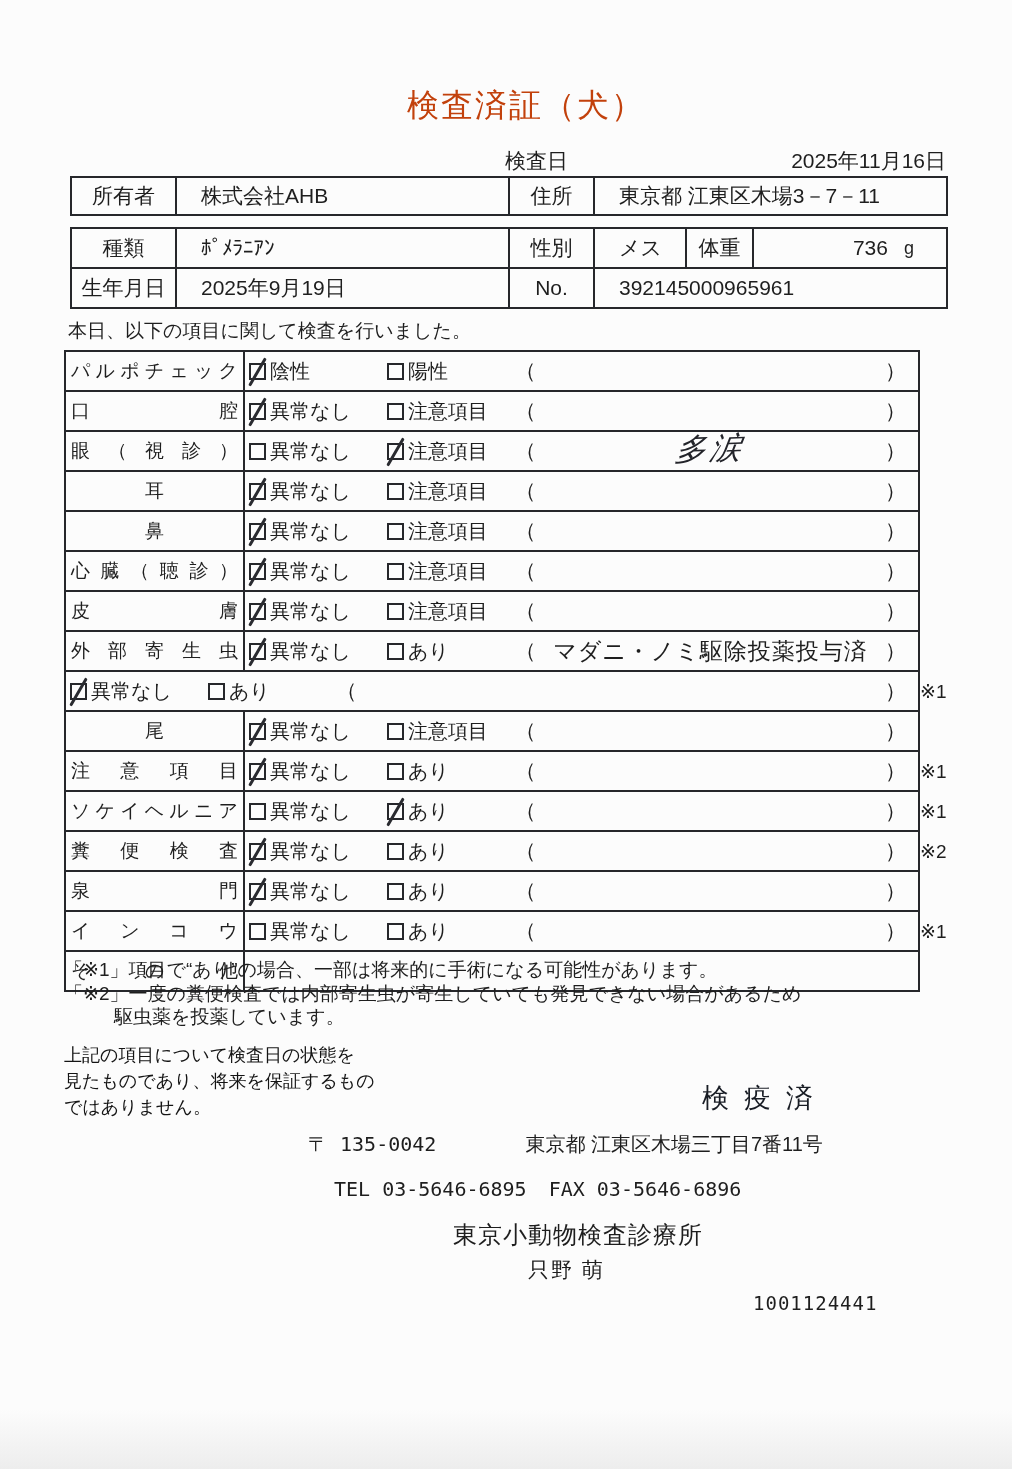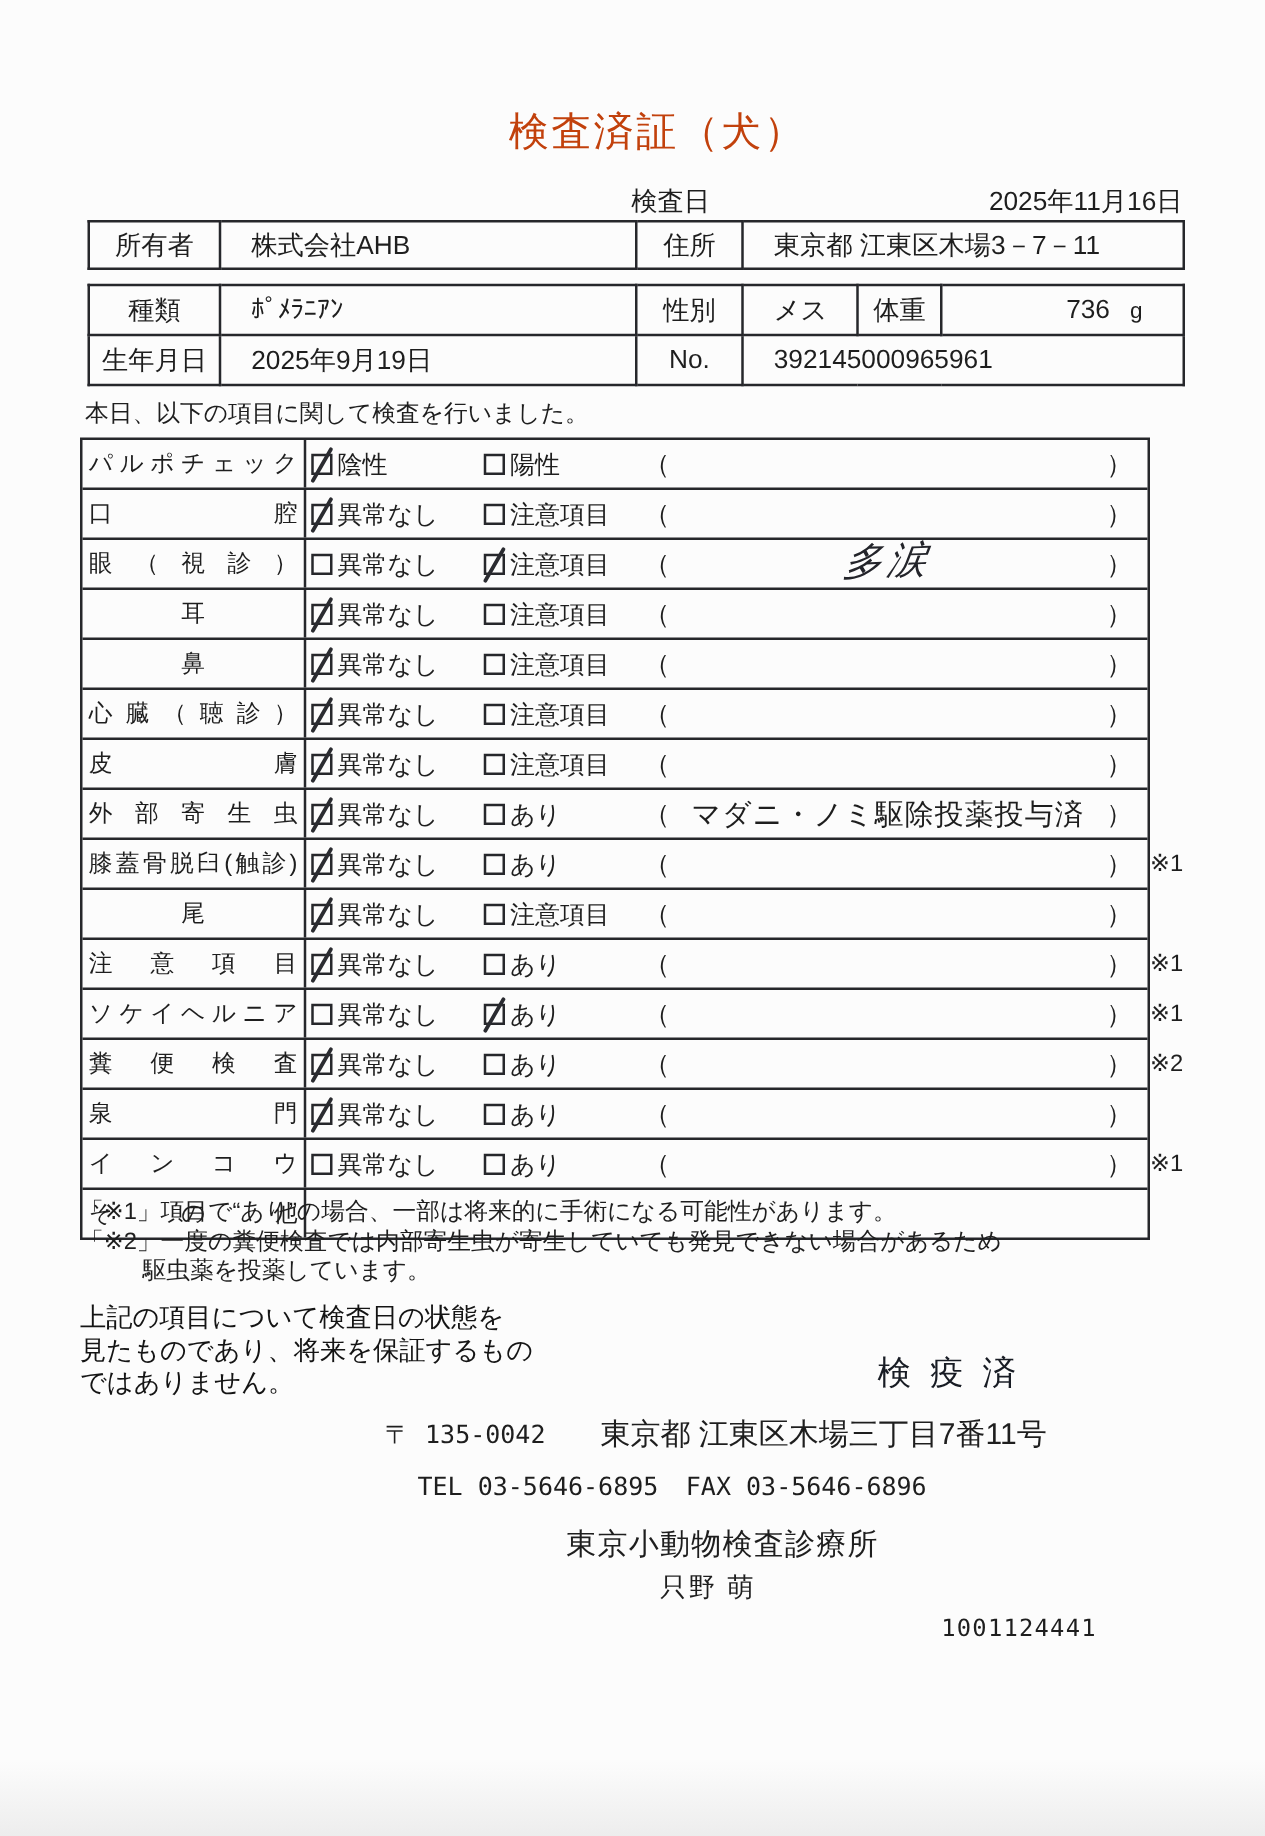--- a/index.html
+++ b/index.html
@@ -71,26 +71,26 @@
   .note.handwritten{
     font-size:31px; font-style:italic; letter-spacing:4px;
     transform:skewX(-10deg) rotate(-2deg); position:relative; top:-2px;
     color:#23242a;
   }
   .ck-ref{ position:absolute; right:-38px; top:50%; transform:translateY(-50%); font-size:19px; width:36px; }
 
   .footnotes{ position:absolute; top:958px; left:64px; font-size:19px; line-height:23.5px; }
   .footnotes .indent{ padding-left:50px; }
 
-  .disclaimer{ position:absolute; top:1042px; left:64px; font-size:21px; line-height:26px; color:#141414; }
+  .disclaimer{ position:absolute; top:1042px; left:64px; font-size:18px; line-height:26px; color:#141414; }
   .stamp{ position:absolute; top:1080px; left:702px; font-size:27px; letter-spacing:15px; white-space:nowrap; color:#181c24; }
 
   .clinic-address{ position:absolute; top:1131px; left:308px; display:flex; gap:44px; align-items:center; }
   .postal{ font-family:"DejaVu Sans Mono","Liberation Mono",monospace; font-size:20px; }
-  .addr-text{ font-size:24px; }
+  .addr-text{ font-size:20px;margin-left:45px; }
   .clinic-tel{ position:absolute; top:1177px; left:334px; font-family:"DejaVu Sans Mono","Liberation Mono",monospace; font-size:20px; display:flex; gap:22px; }
   .clinic-name{ position:absolute; top:1219px; left:453px; font-size:24px; letter-spacing:1px; }
   .vet-name{ position:absolute; top:1256px; left:528px; font-size:21px; letter-spacing:2px; }
   .serial{ position:absolute; top:1292px; left:753px; font-family:"DejaVu Sans Mono","Liberation Mono",monospace; font-size:19px; letter-spacing:1px; }
 </style>
 </head>
 <body>
 
 <div class="page">
 
@@ -323,23 +323,20 @@
         <span class="paren-group">
           <span class="paren-open">（</span>
           <span class="note printed-large">マダニ・ノミ駆除投薬投与済</span>
           <span class="paren-close">）</span>
         </span>
       </div>
 
     </div>
 
     <div class="ck-row">
-      <div class="ck-label">
-          <span>膝蓋骨脱臼(触診)</span>
-        </div>
       <div class="ck-content">
         <span class="ck-opt first">
           <span class="cb checked"></span>
           <span class="opt-label">異常なし</span>
         </span>
         <span class="ck-opt second">
           <span class="cb"></span>
           <span class="opt-label">あり</span>
         </span>
         <span class="paren-group">

